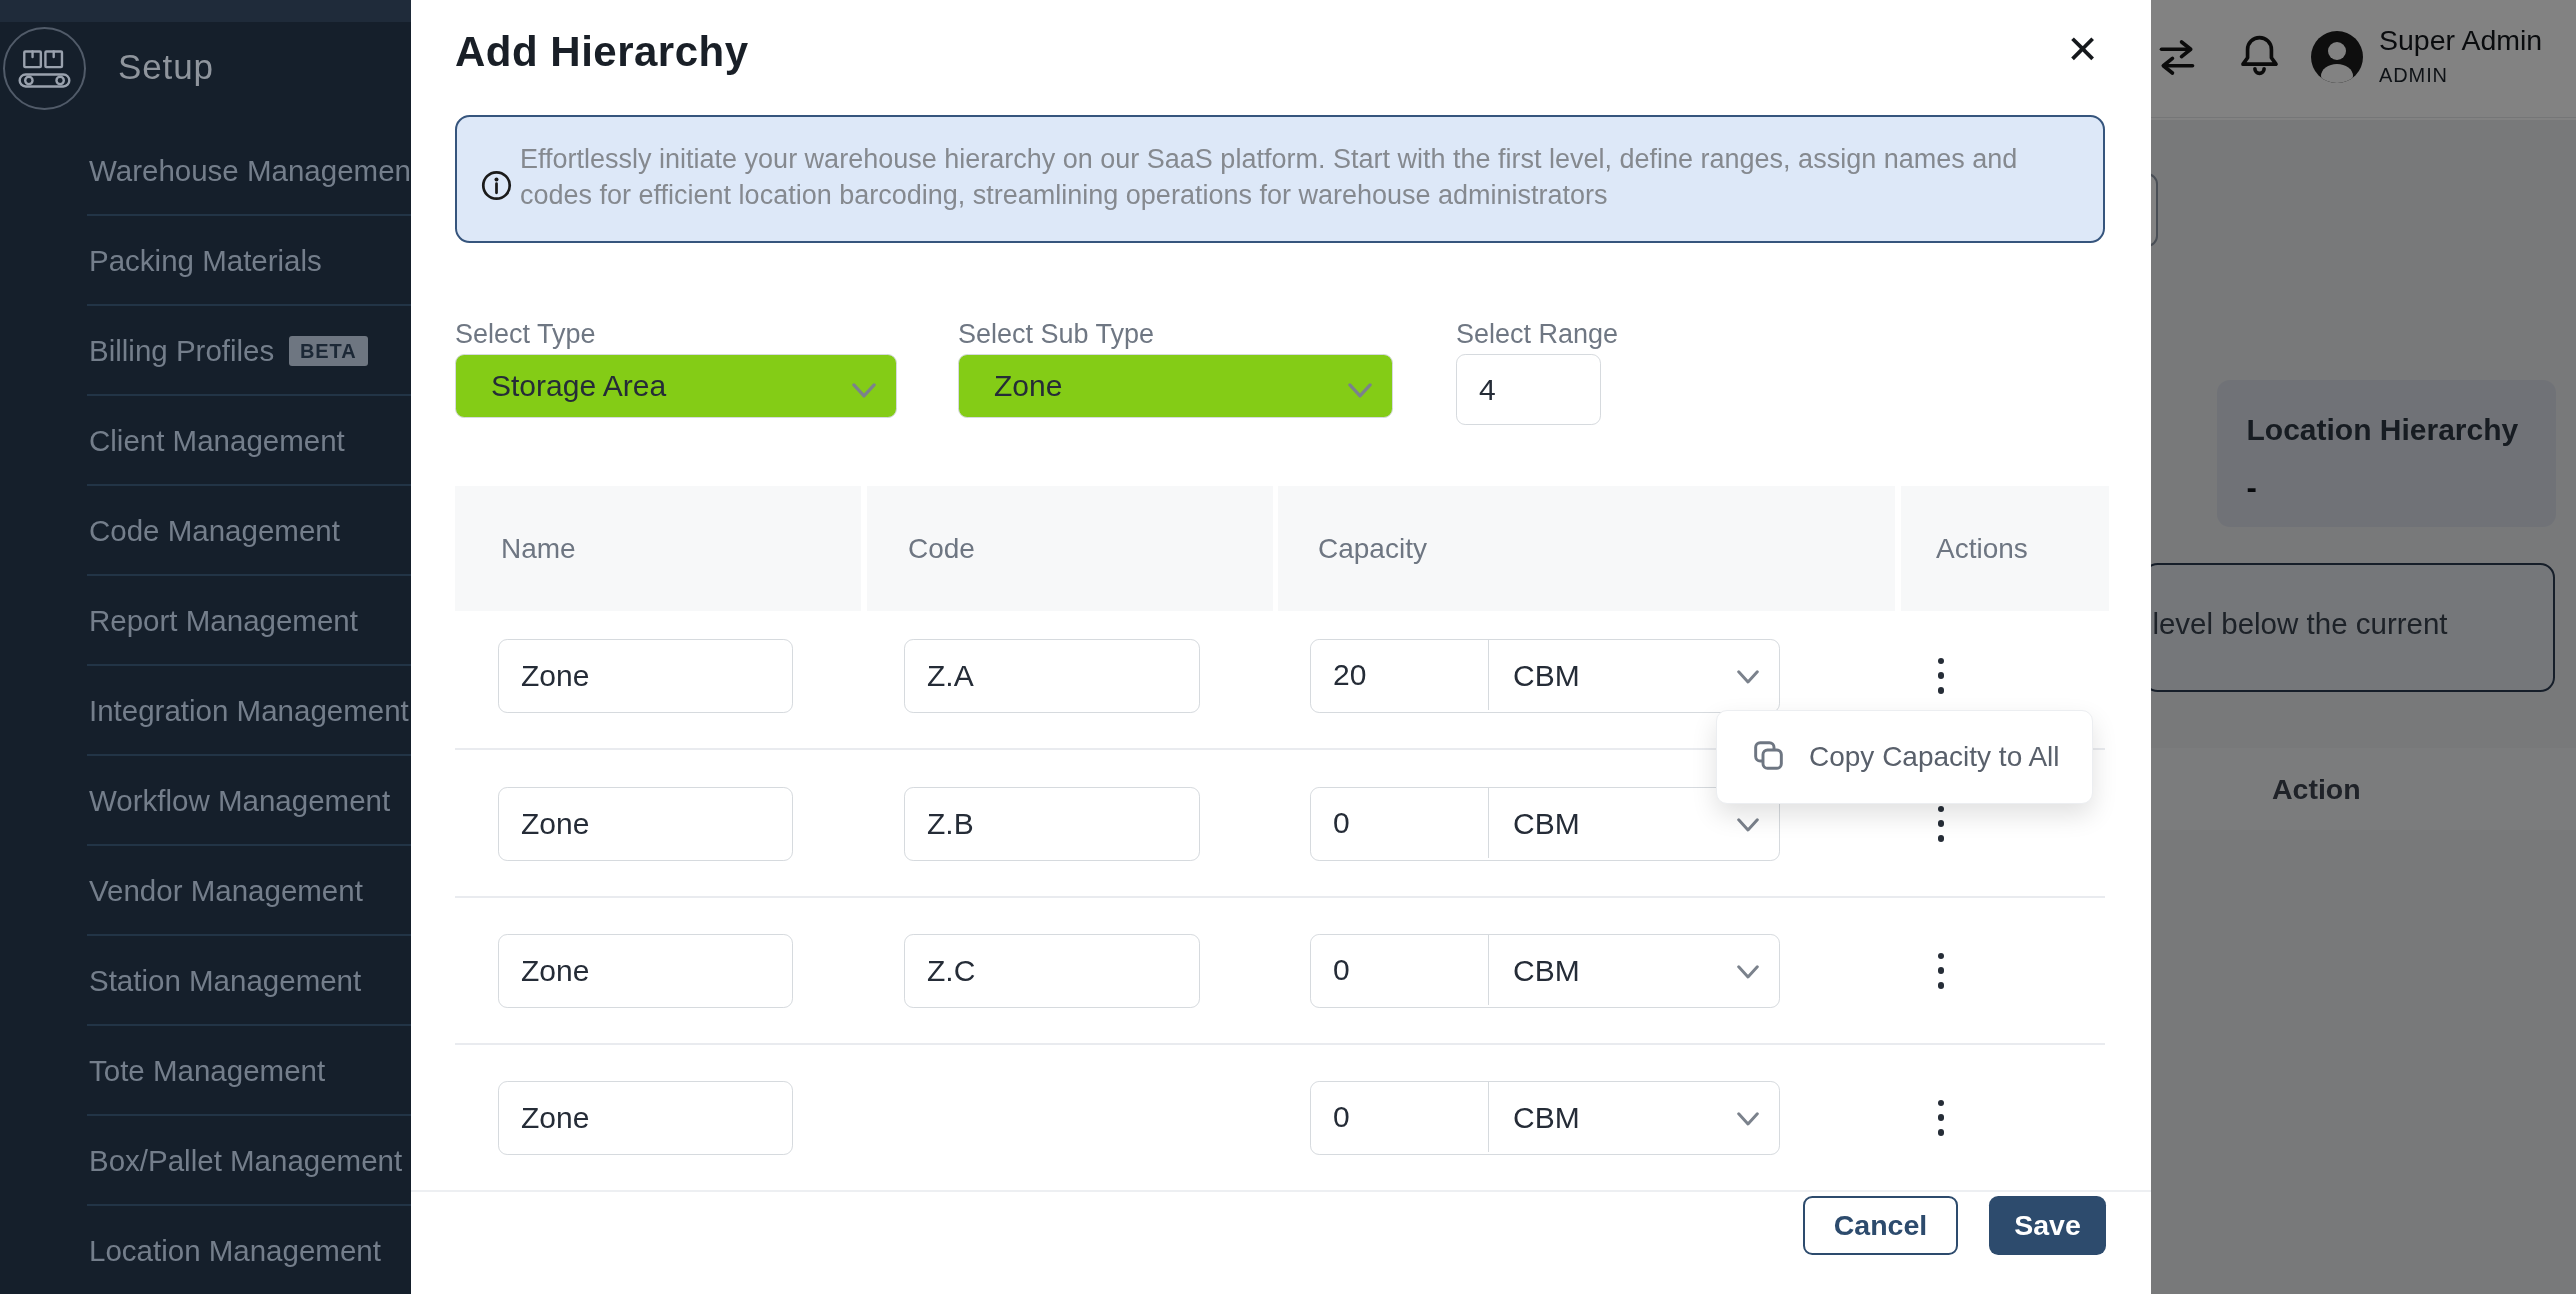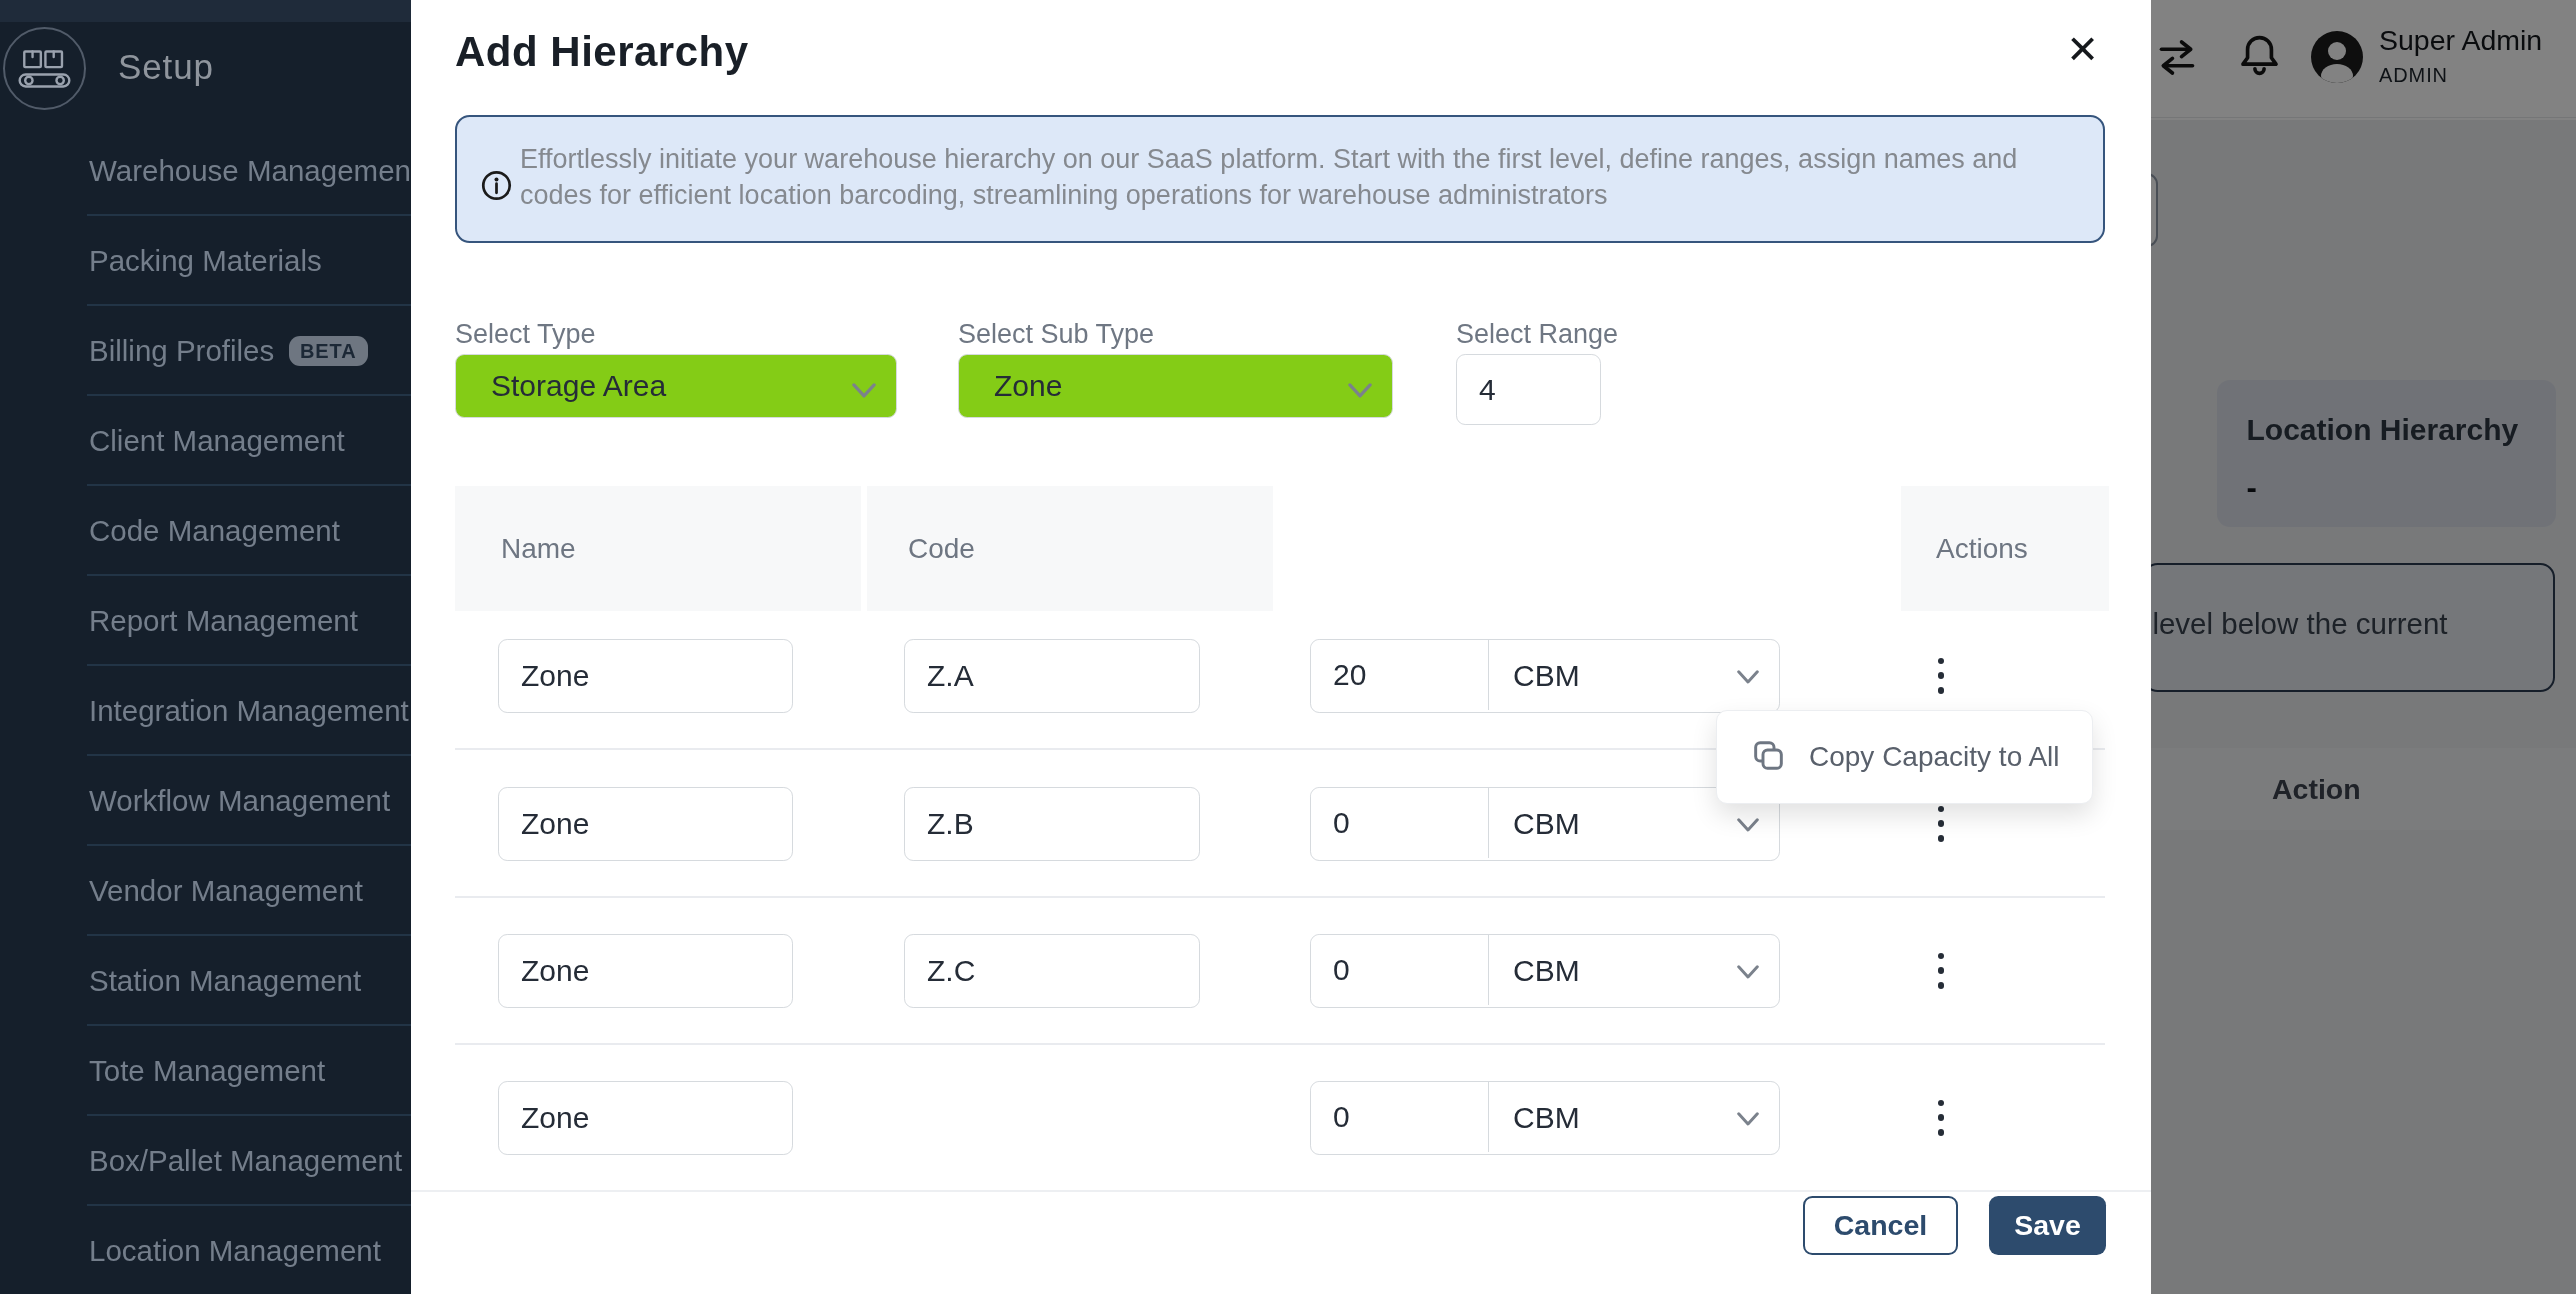--- a/index.html
+++ b/index.html
@@ -27,21 +27,21 @@
 
   
   .sidebar { position:absolute; left:0; top:0; width:411px; height:1294px; background:#151f2b; z-index:6; overflow:hidden; }
   .side-topstrip { position:absolute; left:0; top:0; width:411px; height:22px; background:#1f2b3a; }
   .side-logo { position:absolute; left:2.8px; top:27px; width:83px; height:83px; border:2.8px solid #515b69; border-radius:50%; display:flex; align-items:center; justify-content:center; background:#151f2b; }
   .side-title { position:absolute; left:118px; top:47px; font-size:35px; color:#8f959d; letter-spacing:0.9px; }
   .side-list { position:absolute; left:0; top:126px; width:411px; }
   .side-item { position:relative; height:90px; display:flex; align-items:center; }
   .side-item .lbl { margin-left:89px; font-size:29.5px; color:#747e8b; white-space:nowrap; }
   .side-item::after { content:""; position:absolute; left:87px; right:0; bottom:0; height:1.8px; background:#223446; }
-  .beta-badge { display:inline-block; margin-left:14.7px; padding:3.7px 11px; background:#6e7681; color:#1c2836; font-size:20px; font-weight:700; letter-spacing:0.9px; border-radius:11px; }
+  .beta-badge { display:inline-block; margin-left:14.7px; padding:3.7px 11px; background:#6e7681; color:#1c2836; font-size:20px; font-weight:700; letter-spacing:0.9px; border-radius:3px; }
 
   
   .modal { position:absolute; left:411px; top:0; width:1740px; height:1294px; background:#ffffff; z-index:7; }
   .modal-title { position:absolute; left:44px; top:28px; font-size:42px; font-weight:700; color:#191f27; letter-spacing:0.5px; }
   .modal-close { position:absolute; left:1642px; top:20px; width:59px; height:59px; font-size:39px; color:#15181c; text-align:center; line-height:59px; cursor:pointer; background:none; border:none; font-family:inherit; }
   .info-banner { position:absolute; left:44px; top:115px; width:1650px; height:128px; background:#dde8f8; border:2.8px solid #36557d; border-radius:14.7px; }
   .info-banner .itext { position:absolute; left:63px; top:24px; width:1556px; font-size:27px; line-height:36px; color:#85898f; }
   .info-icon { position:absolute; left:24px; top:53px; }
   .flabel { position:absolute; font-size:27px; color:#6f7783; }
   .selectbox { position:absolute; top:354px; height:64px; background:#84cc16; border:1.8px solid #d6dade; border-radius:9.2px; display:flex; align-items:center; cursor:pointer;padding-left:11px; }
@@ -210,20 +210,21 @@
     <div class="selectbox" style="left:547px; width:435px;">
       <span class="val">Zone</span>
       <span class="chev"><svg width="24" height="15.7" viewBox="0 0 26 17" fill="none">
             <path d="M2 2 L13 14 L24 2" stroke="#7b828c" stroke-width="3.5" stroke-linecap="round" stroke-linejoin="round"></path>
           </svg></span>
     </div>
     <input class="rangeinput" value="4" style="">
 
     <div class="thead-cell" style="left:44px; width:406px; padding-left:46px;">Name</div>
     <div class="thead-cell" style="left:456px; width:406px; padding-left:41px;">Code</div>
+    <div class="thead-cell" style="left:867px; width:617px; padding-left:40px;">Capacity</div>
     <div class="thead-cell" style="left:1490px; width:208px; padding-left:35px;">Actions</div>
 
     <div class="mrow" style="top:639px;">
       <input class="cellinput" style="left: 87px; width: 295px;" value="Zone">
       <input class="cellinput" style="left: 493px; width: 296px;" value="Z.A">
       <div class="capgroup">
         <input class="capnum" value="20" style="">
         <div class="capunit">
           <span class="val">CBM</span>
           <span class="chev"><svg width="22" height="14.7" viewBox="0 0 26 17" fill="none">

